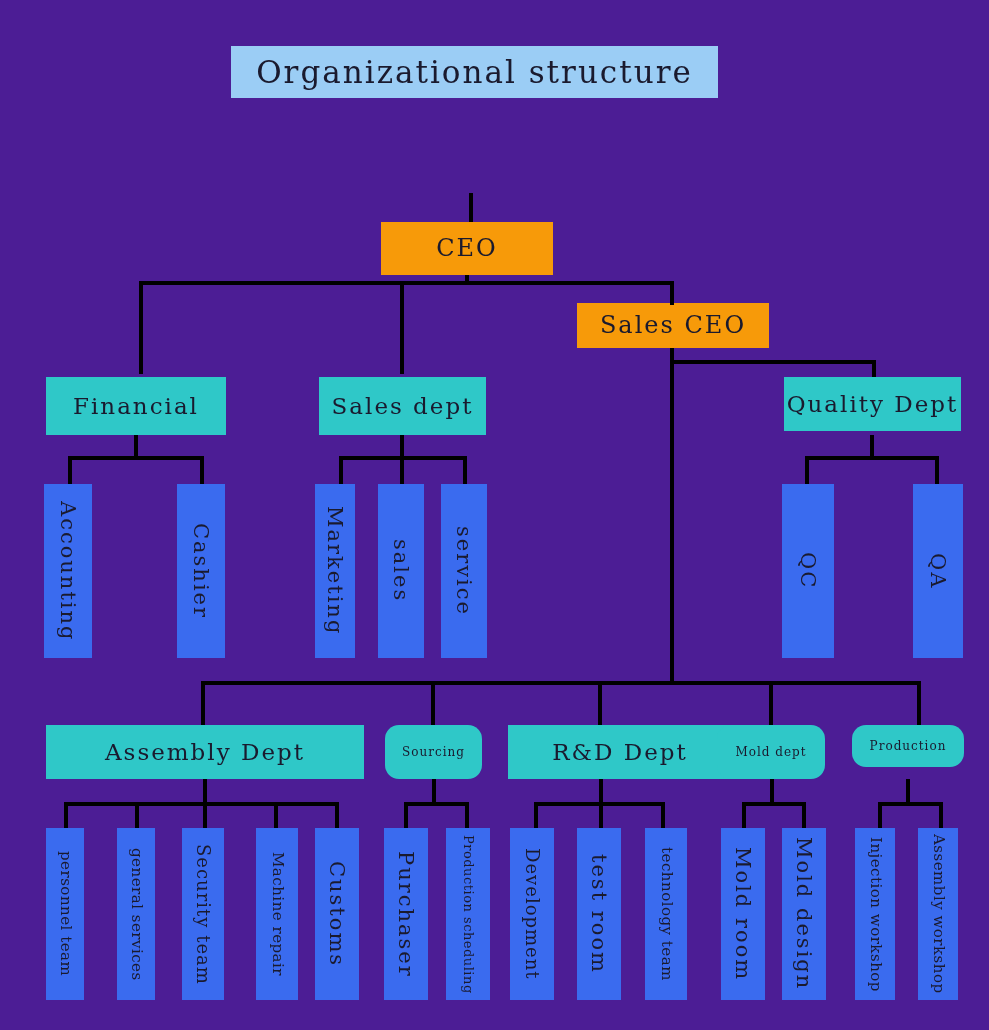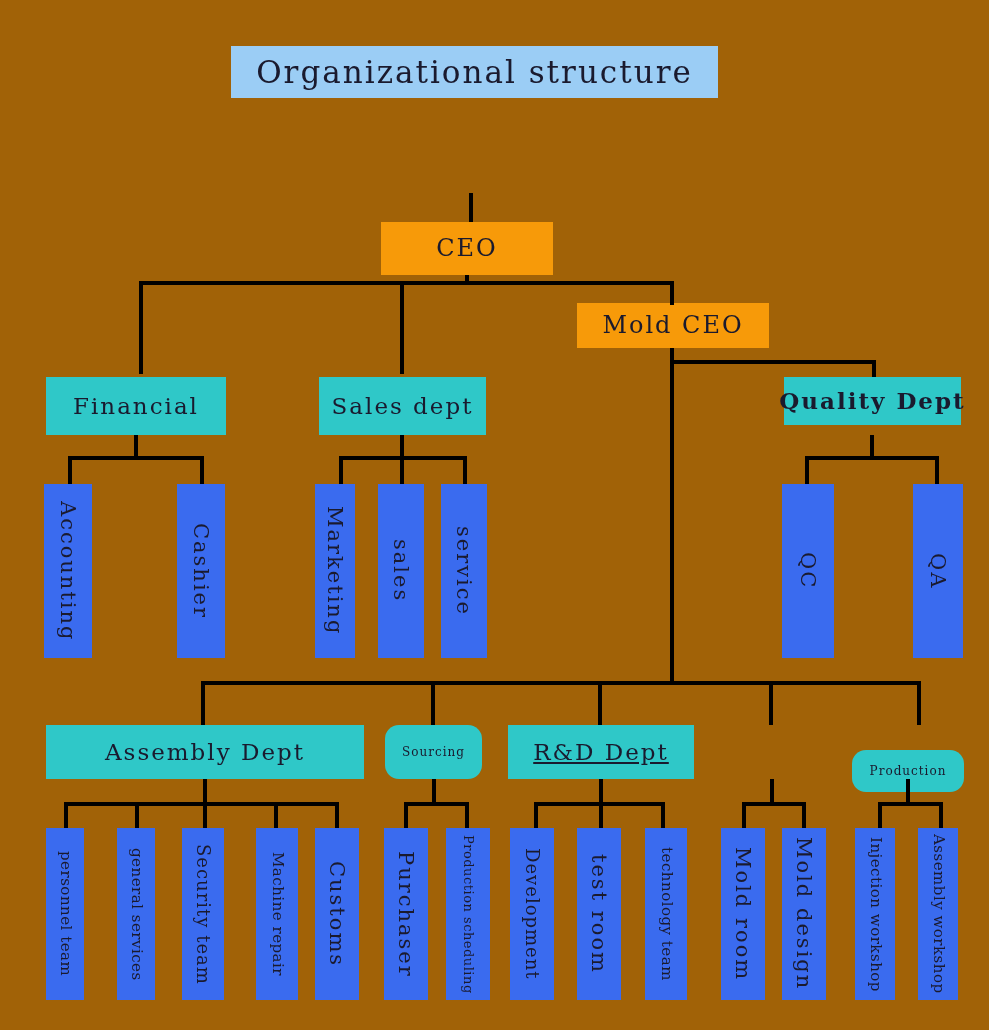--- a/index.html
+++ b/index.html
@@ -2,21 +2,21 @@
 <html><head>
 <meta charset="utf-8">
 <title>Organizational structure</title>
 <style>
   html,body{margin:0;padding:0;background:#ffffff;}
   body{font-family:"DejaVu Serif",serif;}
   #canvas{
     position:relative;
     width:989px;
     height:1030px;
-    background:#a16207;
+    background:#4c1d95;
     overflow:hidden;
   }
   .node{
     position:absolute;
     box-sizing:border-box;
     display:flex;
     align-items:center;
     justify-content:center;
     color:#1a1a2e;
     letter-spacing:1px;
@@ -59,21 +59,21 @@
 </head>
 <body>
 
 <div id="canvas">
 
   <div class="node title-node" style="left:231px;top:46px;width:487px;height:52px;">Organizational structure</div>
 
 
   <div class="node exec-node" style="left:381px;top:222px;width:172px;height:53px;">CEO</div>
 
-  <div class="node exec-node" style="left:577px;top:303px;width:192px;height:45px;">Mold CEO</div>
+  <div class="node exec-node" style="left:577px;top:303px;width:192px;height:45px;">Sales CEO</div>
 
   <div class="conn" style="left:469px;top:193px;width:4px;height:29px;"></div>
 
   <div class="conn" style="left:465px;top:275px;width:4px;height:10px;"></div>
   <div class="conn" style="left:139px;top:281px;width:535px;height:4px;"></div>
   <div class="conn" style="left:139px;top:281px;width:4px;height:93px;"></div>
   <div class="conn" style="left:400px;top:281px;width:4px;height:93px;"></div>
   <div class="conn" style="left:670px;top:281px;width:4px;height:24px;"></div>
 
   <div class="conn" style="left:670px;top:348px;width:4px;height:16px;"></div>
@@ -83,21 +83,21 @@
 
   <div class="conn" style="left:201px;top:681px;width:720px;height:4px;"></div>
   <div class="conn" style="left:201px;top:681px;width:4px;height:44px;"></div>
   <div class="conn" style="left:431px;top:681px;width:4px;height:44px;"></div>
   <div class="conn" style="left:598px;top:681px;width:4px;height:44px;"></div>
   <div class="conn" style="left:769px;top:681px;width:4px;height:44px;"></div>
   <div class="conn" style="left:917px;top:681px;width:4px;height:44px;"></div>
 
   <div class="node dept-node" style="left:319px;top:377px;width:167px;height:58px;">Sales dept</div>
   <div class="node dept-node" style="left:46px;top:377px;width:180px;height:58px;">Financial</div>
-  <div class="node dept-node" style="left:784px;top:377px;width:177px;height:48px;font-weight:bold;">Quality Dept</div>
+  <div class="node dept-node" style="left:784px;top:377px;width:177px;height:54px;">Quality Dept</div>
 
   <div class="conn" style="left:134px;top:435px;width:4px;height:24px;"></div>
   <div class="conn" style="left:68px;top:456px;width:136px;height:4px;"></div>
   <div class="conn" style="left:68px;top:456px;width:4px;height:28px;"></div>
   <div class="conn" style="left:200px;top:456px;width:4px;height:28px;"></div>
 
   <div class="conn" style="left:400px;top:435px;width:4px;height:24px;"></div>
   <div class="conn" style="left:339px;top:456px;width:128px;height:4px;"></div>
   <div class="conn" style="left:339px;top:456px;width:4px;height:28px;"></div>
   <div class="conn" style="left:400px;top:456px;width:4px;height:28px;"></div>
@@ -113,22 +113,23 @@
 
   <div class="node unit-node" style="left:315px;top:484px;width:40px;height:174px;">Marketing</div>
   <div class="node unit-node" style="left:378px;top:484px;width:46px;height:174px;">sales</div>
   <div class="node unit-node" style="left:441px;top:484px;width:46px;height:174px;">service</div>
 
   <div class="node unit-node" style="left:782px;top:484px;width:52px;height:174px;">QC</div>
   <div class="node unit-node" style="left:913px;top:484px;width:50px;height:174px;">QA</div>
 
   <div class="node dept-node" style="left:46px;top:725px;width:318px;height:54px;">Assembly Dept</div>
   <div class="node dept-node small" style="left:385px;top:725px;width:97px;height:54px;">Sourcing</div>
-  <div class="node dept-node" style="left:508px;top:725px;width:186px;height:54px;text-decoration:underline;">R&amp;D Dept</div>
-  <div class="node dept-node small" style="left:852px;top:725px;width:112px;height:42px;margin-top:25px;">Production</div>
+  <div class="node dept-node" style="left:508px;top:725px;width:224px;height:54px;">R&amp;D Dept</div>
+  <div class="node dept-node small" style="left:717px;top:725px;width:108px;height:54px;">Mold dept</div>
+  <div class="node dept-node small" style="left:852px;top:725px;width:112px;height:42px;">Production</div>
 
   <div class="conn" style="left:203px;top:779px;width:4px;height:26px;"></div>
   <div class="conn" style="left:64px;top:802px;width:275px;height:4px;"></div>
   <div class="conn" style="left:64px;top:802px;width:4px;height:26px;"></div>
   <div class="conn" style="left:135px;top:802px;width:4px;height:26px;"></div>
   <div class="conn" style="left:203px;top:802px;width:4px;height:26px;"></div>
   <div class="conn" style="left:274px;top:802px;width:4px;height:26px;"></div>
   <div class="conn" style="left:335px;top:802px;width:4px;height:26px;"></div>
 
   <div class="conn" style="left:432px;top:779px;width:4px;height:26px;"></div>

